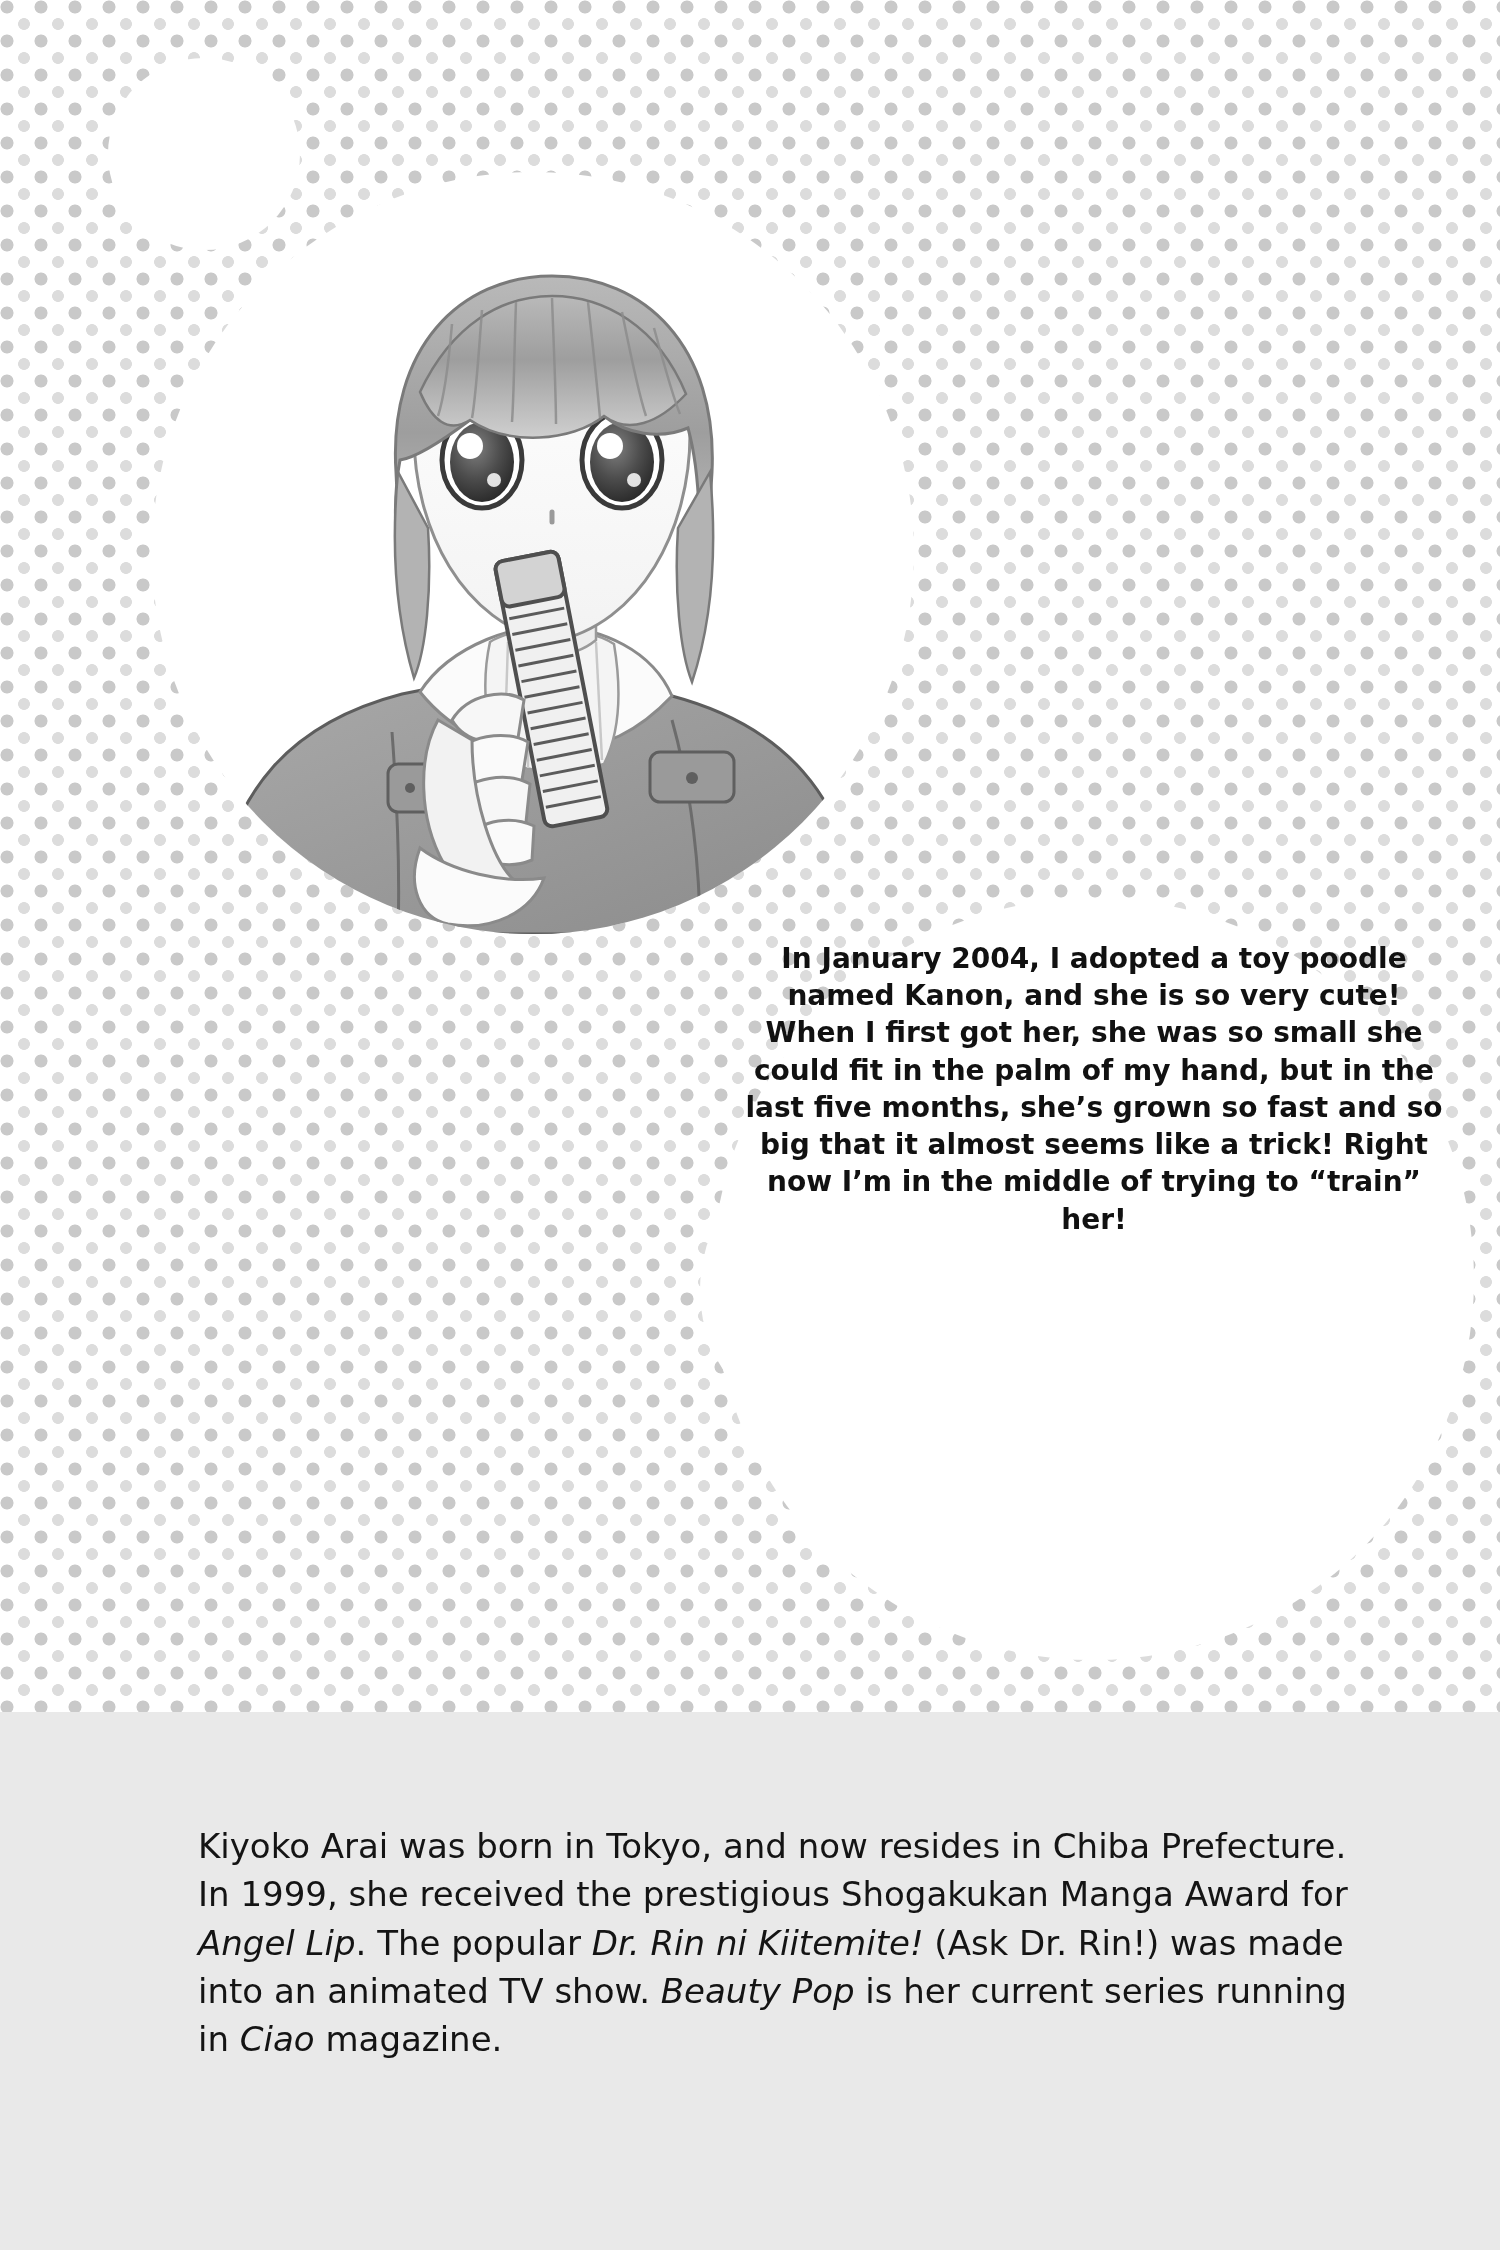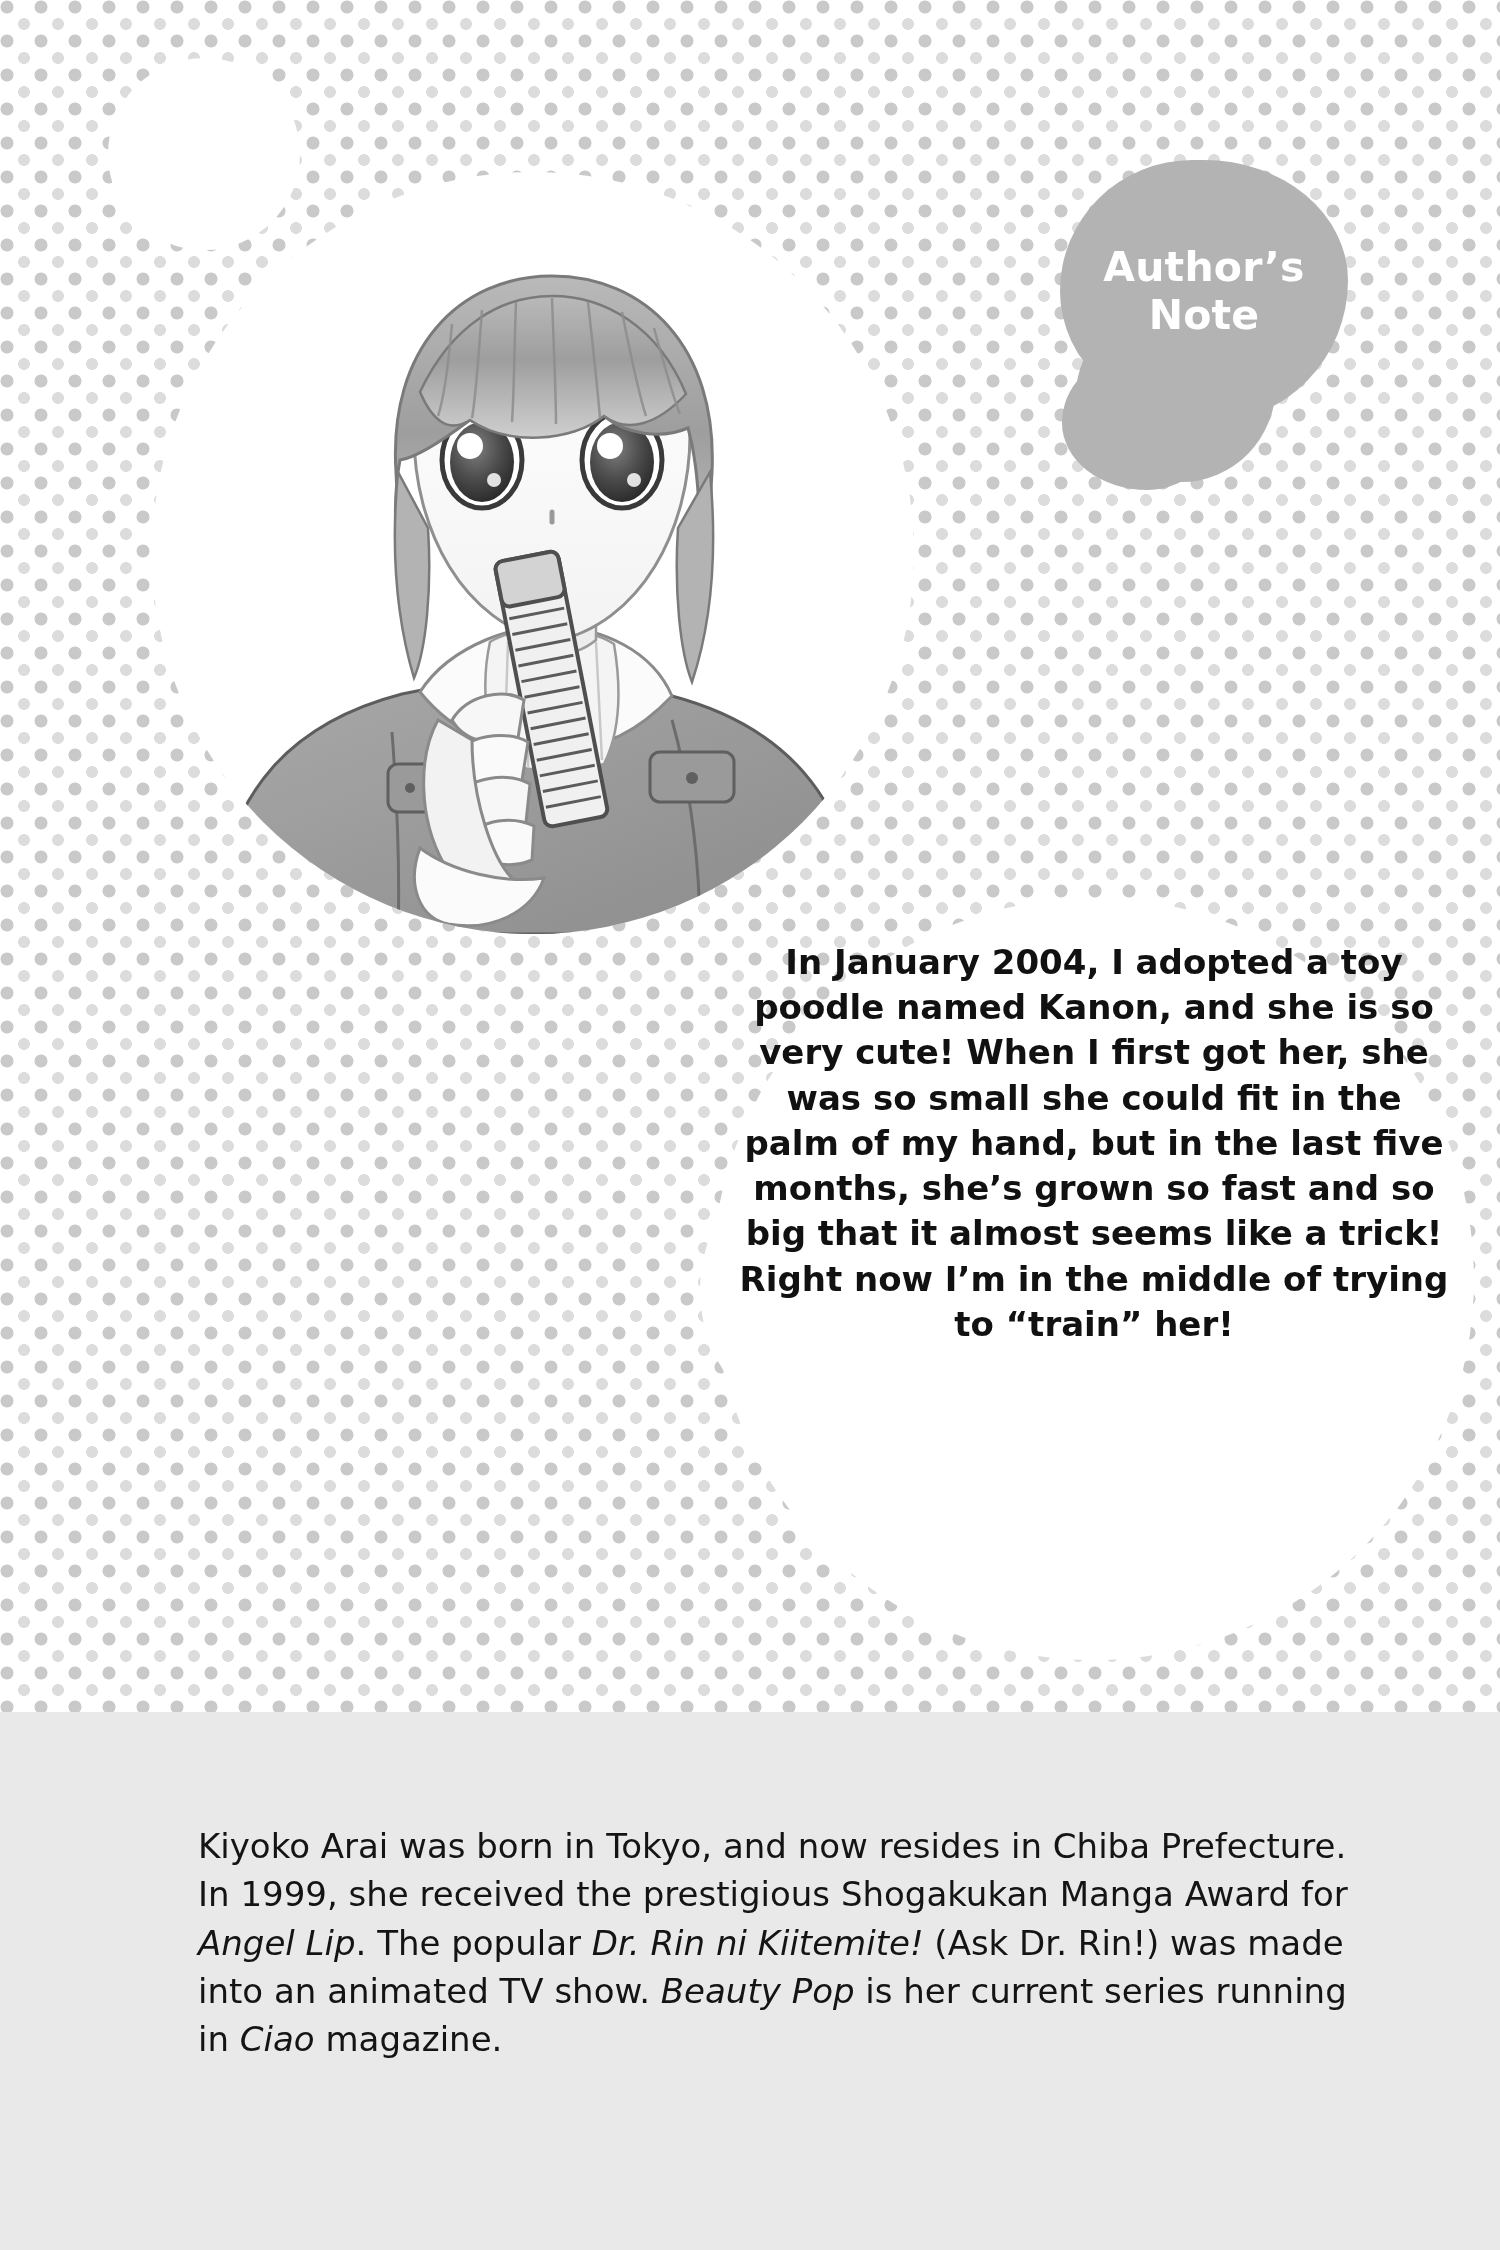--- a/index.html
+++ b/index.html
@@ -87,21 +87,21 @@
   .portrait svg { display: block; }
 
   
   .note-para {
     position: absolute;
     left: 738px;
     top: 940px;
     width: 712px;
     text-align: center;
     color: #111111;
-    font-size: 34px;
+    font-size: 28px;
     line-height: 1.33;
     font-weight: 600;
     font-family: "DejaVu Sans", sans-serif;
   }
 
   
   .bio-band {
     position: absolute;
     left: 0;
     top: 1712px;
@@ -254,26 +254,20 @@
           <path d="M 296 588 C 314 562 354 558 376 570 L 370 608 C 346 618 312 614 296 588 Z" fill="#fafafa" stroke="#8a8a8a" stroke-width="3"></path>
           <path d="M 300 628 C 318 604 356 600 378 612 L 374 650 C 350 660 316 654 300 628 Z" fill="#f7f7f7" stroke="#8a8a8a" stroke-width="3"></path>
           <path d="M 312 668 C 330 646 362 644 382 654 L 380 688 C 356 698 326 692 312 668 Z" fill="#fafafa" stroke="#8a8a8a" stroke-width="3"></path>
           <path d="M 286 548 C 266 584 266 646 292 692 C 306 712 336 720 364 710 C 340 690 320 626 320 568 Z" fill="#f2f2f2" stroke="#8a8a8a" stroke-width="3"></path>
 
           <path d="M 268 676 C 300 700 352 712 392 706 C 380 740 340 760 296 752 C 268 746 254 714 268 676 Z" fill="#fbfbfb" stroke="#8a8a8a" stroke-width="3"></path>
         </g>
       </svg>
     </div>
 
-    <div class="note-bubble">
-      <div class="note-text">
-        <span>Author’s</span><br>
-        <span>Note</span>
-      </div>
-    </div>
 
     <div class="note-para">In January 2004, I adopted a toy poodle named Kanon, and she is so very cute! When I first got her, she was so small she could fit in the palm of my hand, but in the last five months, she’s grown so fast and so big that it almost seems like a trick! Right now I’m in the middle of trying to “train” her!</div>
 
   </div>
 
   <div class="bio-band"></div>
   <div class="bio-text"><span>Kiyoko Arai was born in Tokyo, and now resides in Chiba Prefecture. In 1999, she received the prestigious Shogakukan Manga Award for </span><i>Angel Lip</i><span>. The popular </span><i>Dr. Rin ni Kiitemite!</i><span> (Ask Dr. Rin!) was made into an animated TV show. </span><i>Beauty Pop</i><span> is her current series running in </span><i>Ciao</i><span> magazine.</span></div>
 
 </div>
 

